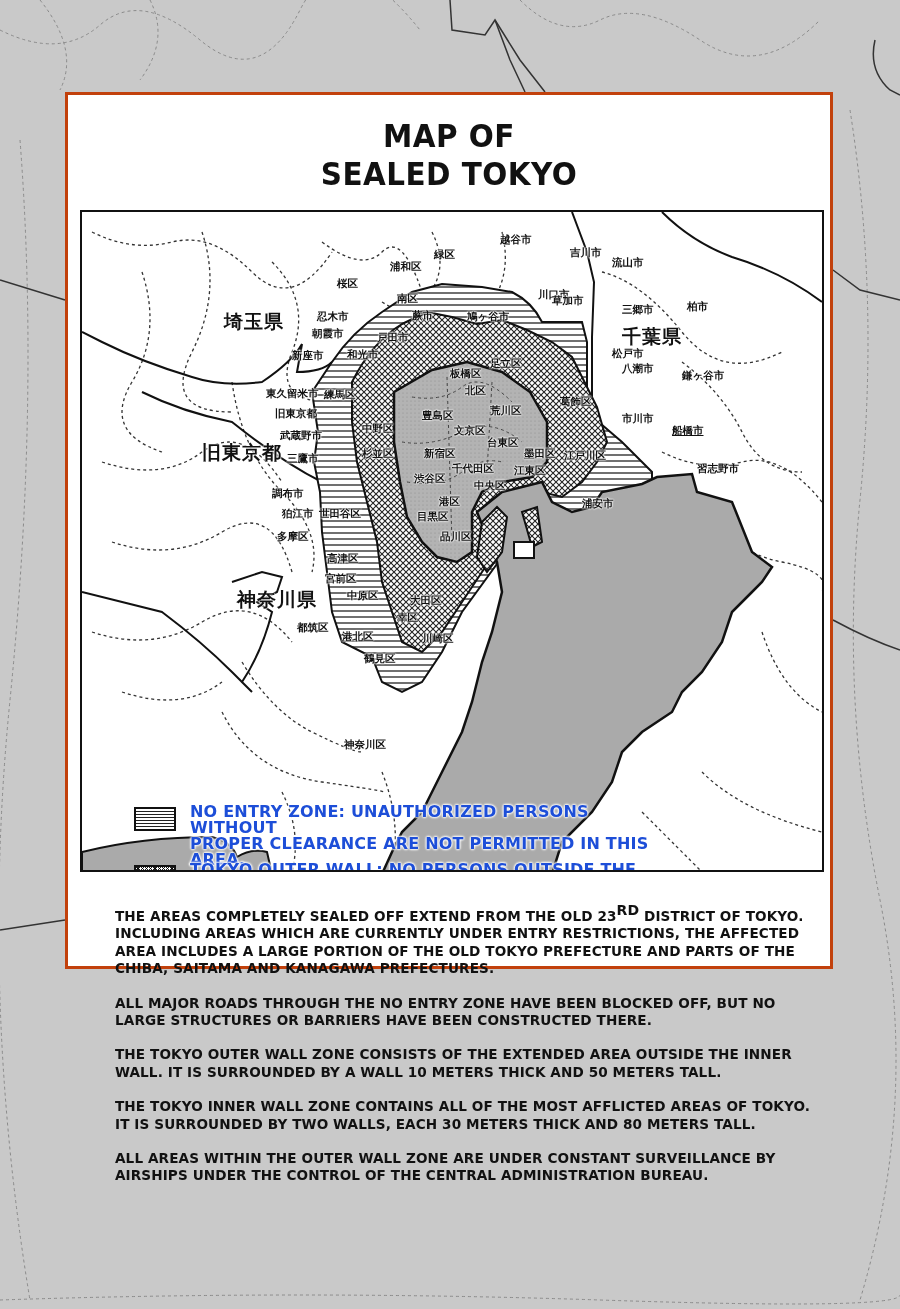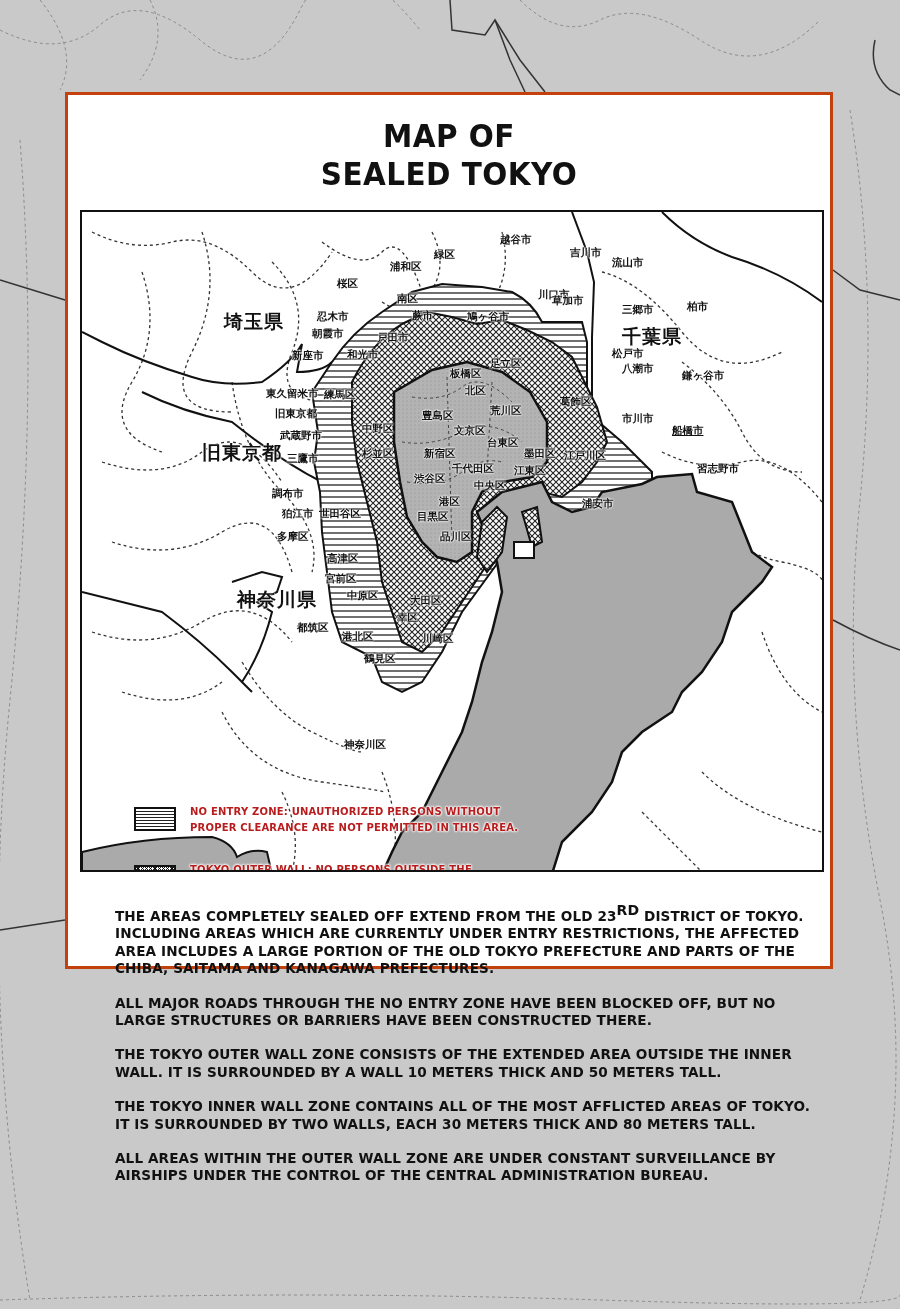--- a/index.html
+++ b/index.html
@@ -29,22 +29,22 @@
     white-space:nowrap; text-shadow:0 0 2px #fff,0 0 2px #fff,0 0 2px #fff;
   }
   .pref { font-size:19px; font-weight:bold; letter-spacing:1px; }
   .legend { position:absolute; left:52px; top:592px; width:520px; }
   .legend-item { position:relative; height:58px; }
   .legend-swatch {
     position:absolute; left:0; top:3px; width:42px; height:24px;
     border:2px solid #111; box-sizing:border-box; background:#fff;
   }
   .legend-text {
-    position:absolute; left:56px; top:0; font-size:10px; line-height:16px;
-    font-weight:bold; color:#b91c1c; letter-spacing:0.2px;
+    position:absolute; left:56px; top:0; font-size:16px; line-height:16px;
+    font-weight:bold; color:#1d4ed8; letter-spacing:0.2px;
     text-shadow:0 0 2px #fff,0 0 2px #fff,0 0 3px #fff,0 0 3px #fff;
   }
   .desc {
     position:absolute; left:47px; top:807px; width:700px;
     font-size:13.6px; line-height:17.4px; font-weight:bold; color:#111;
     letter-spacing:0.1px;
   }
   .desc p { margin:0 0 17px 0; }
   sup { font-size:14px; vertical-align:6px; }
 </style>

